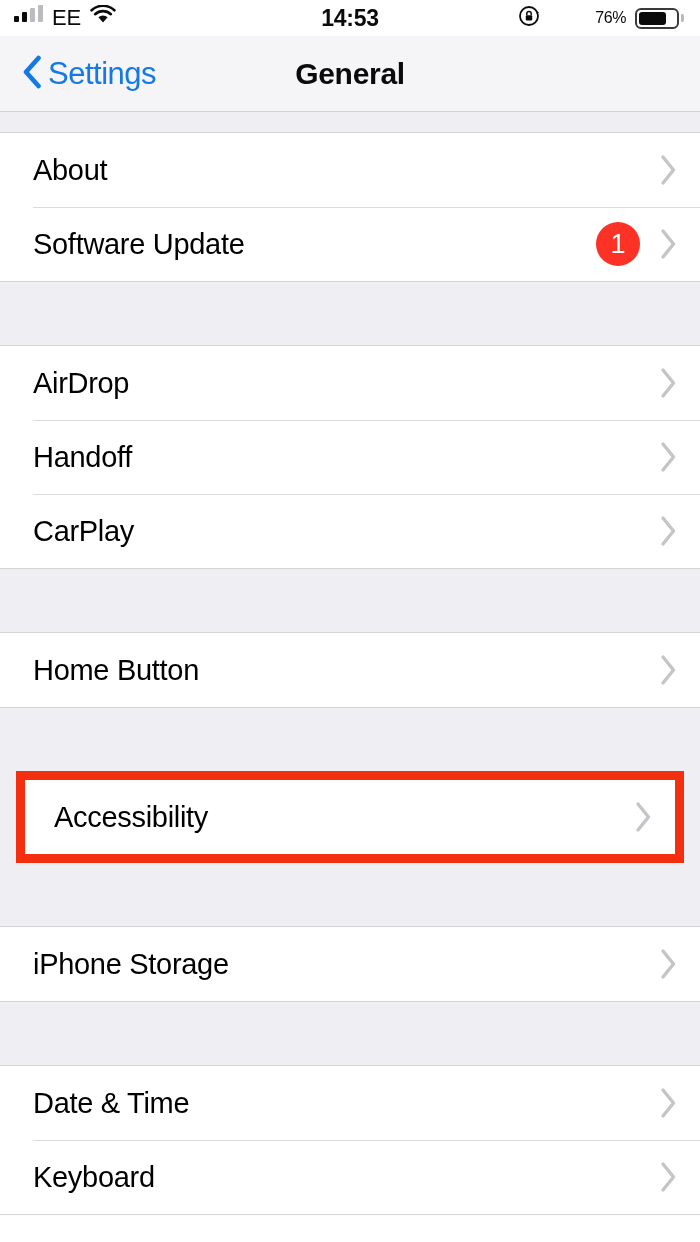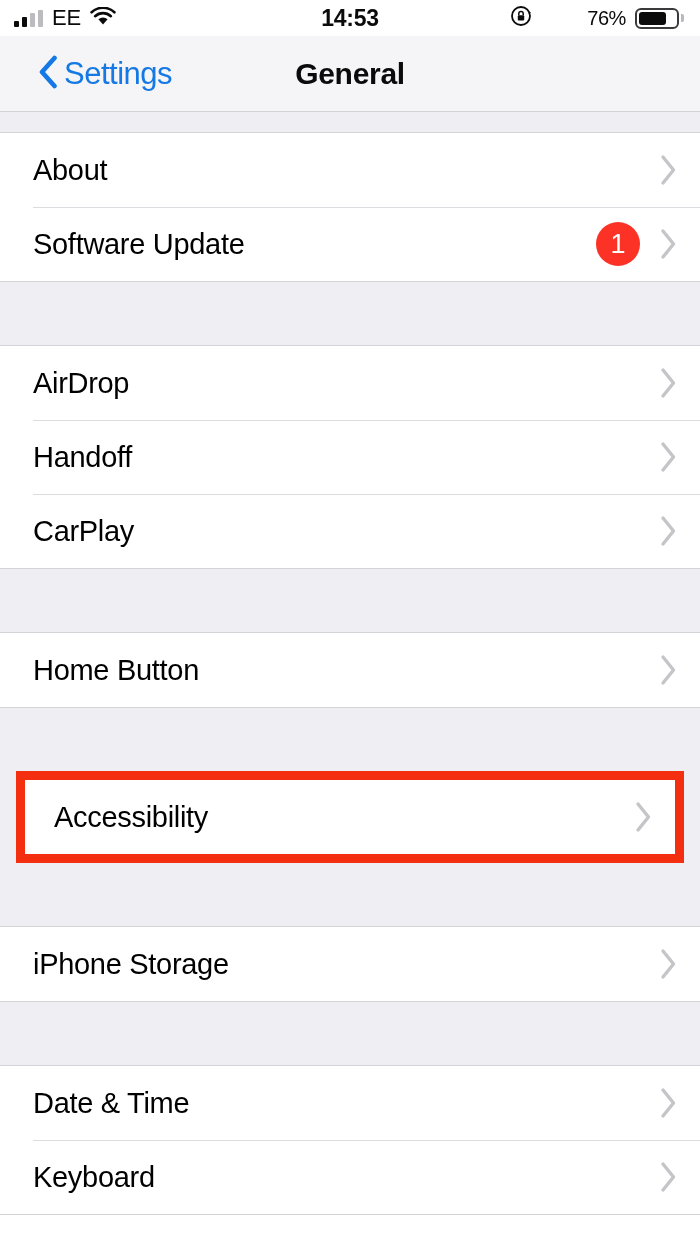--- a/index.html
+++ b/index.html
@@ -13,42 +13,42 @@
 
   
   .status-bar {
     height:36px;
     display:flex;
     align-items:center;
     padding:0 16px 0 14px;
     background:#ffffff;
     position:relative;
   }
-  .status-left { display:flex; align-items:center; gap:9px; }
+  .status-left { display:flex; align-items:flex-start; gap:9px; }
   .signal-bars { display:flex; align-items:flex-end; gap:3px; height:17px; }
   .signal-bars i { width:5px; border-radius:1px; background:#0b0b0b; display:block; }
   .signal-bars i.b1 { height:6px; }
   .signal-bars i.b2 { height:10px; }
   .signal-bars i.b3 { height:14px; background:#bcbcc0; }
   .signal-bars i.b4 { height:17px; background:#bcbcc0; }
   .carrier { font-size:22px; font-weight:400; color:#0b0b0b; letter-spacing:-0.2px; }
   .wifi-icon { display:block; }
 
   .status-time {
     position:absolute; left:0; right:0; top:0; bottom:0;
     display:flex; align-items:center; justify-content:center;
     font-size:23px; font-weight:700; color:#0b0b0b; letter-spacing:-0.3px;
     pointer-events:none;
   }
 
   .status-right {
     margin-left:auto; display:flex; align-items:center; gap:9px;
     position:relative; z-index:2;
   }
-  .battery-pct { font-size:20px; font-weight:400; color:#0b0b0b; letter-spacing:-0.4px;margin-left:46px; }
+  .battery-pct { font-size:16px; font-weight:400; color:#0b0b0b; letter-spacing:-0.4px;margin-left:46px; }
   .battery { display:flex; align-items:center; }
   .battery-body {
     width:44px; height:21px; border:2px solid #3a3a3c;
     border-radius:6px; padding:2px; display:flex; align-items:center;
   }
   .battery-fill { height:100%; background:#0b0b0b; border-radius:3px; }
   .battery-cap {
     width:3px; height:8px; background:#b9b9bd;
     border-radius:0 2px 2px 0; margin-left:2px;
   }
@@ -56,21 +56,21 @@
   
   .nav-bar {
     height:76px;
     background:#f5f4f7;
     display:flex; align-items:center;
     position:relative;
     border-bottom:1px solid #d2d2d6;
   }
   .back-button {
     display:flex; align-items:center; gap:6px;
-    padding-left:38px; cursor:pointer; position:relative; z-index:2;
+    padding-left:22px; cursor:pointer; position:relative; z-index:2;
   }
   .back-label { font-size:31px; color:#1479e4; letter-spacing:-0.5px; }
   .nav-title {
     position:absolute; left:0; right:0; top:0; bottom:0;
     display:flex; align-items:center; justify-content:center;
     font-size:30px; font-weight:700; color:#0b0b0b; letter-spacing:-0.3px;
     pointer-events:none;
   }
 
   

